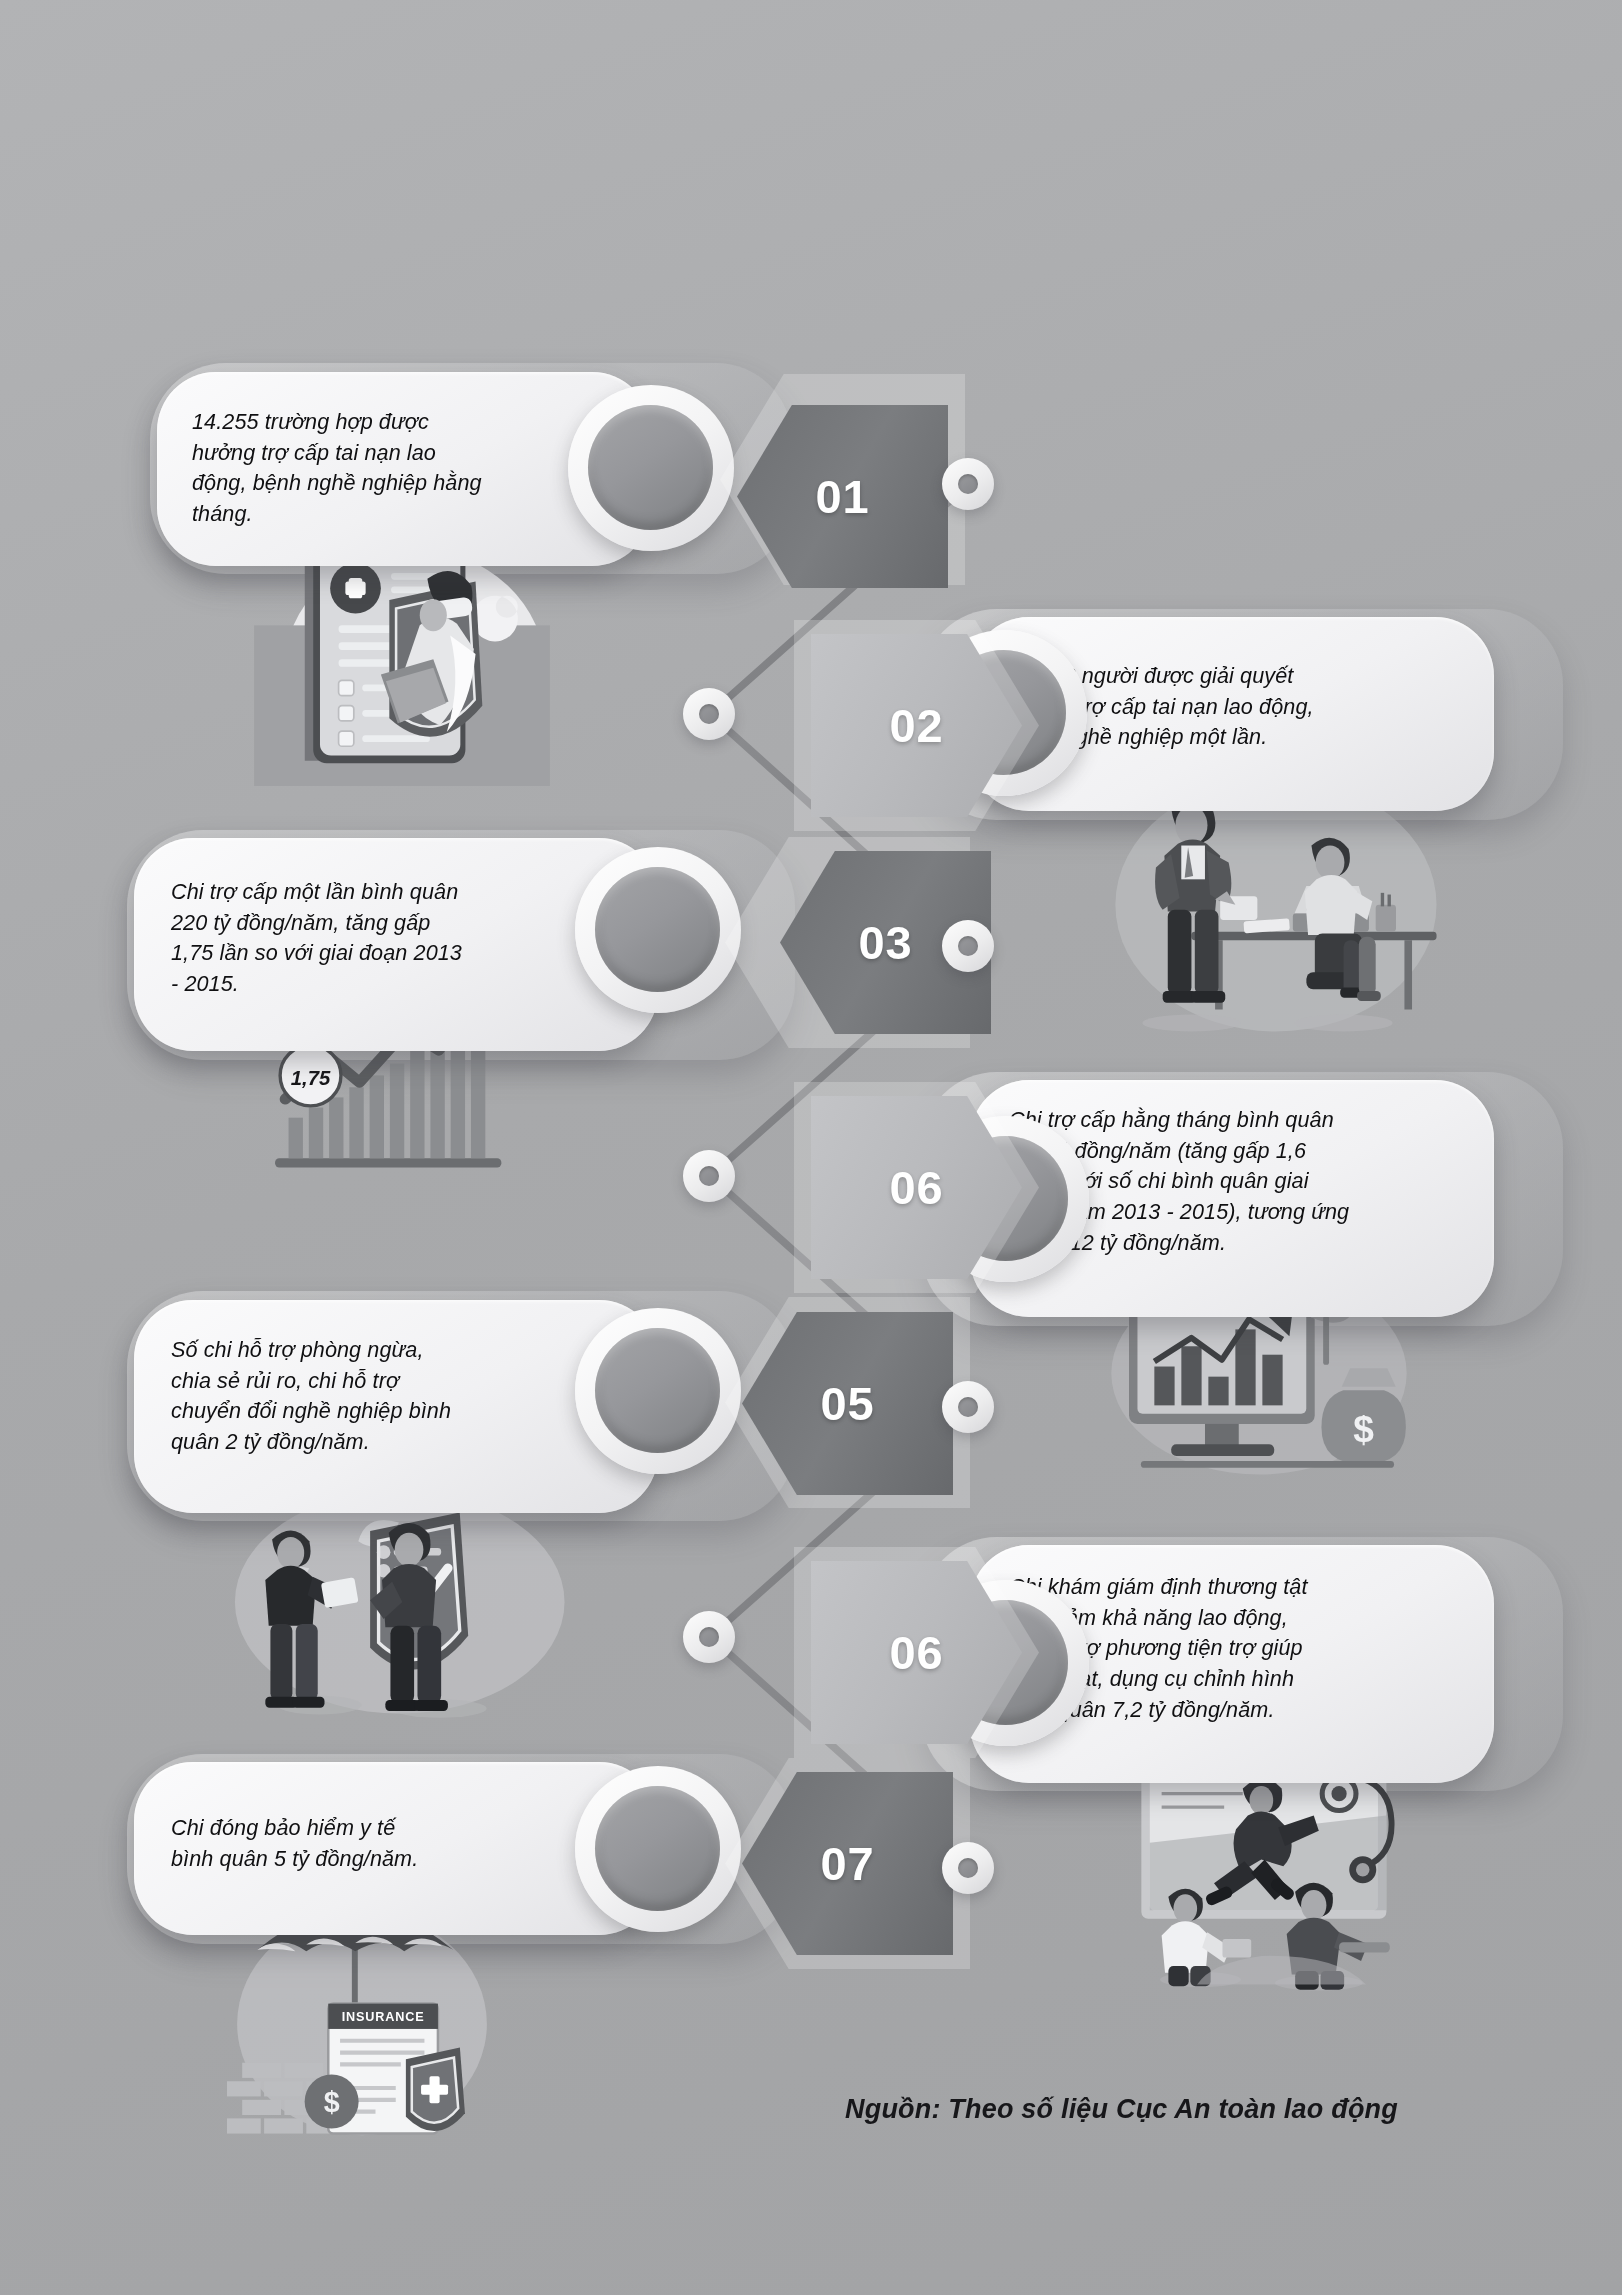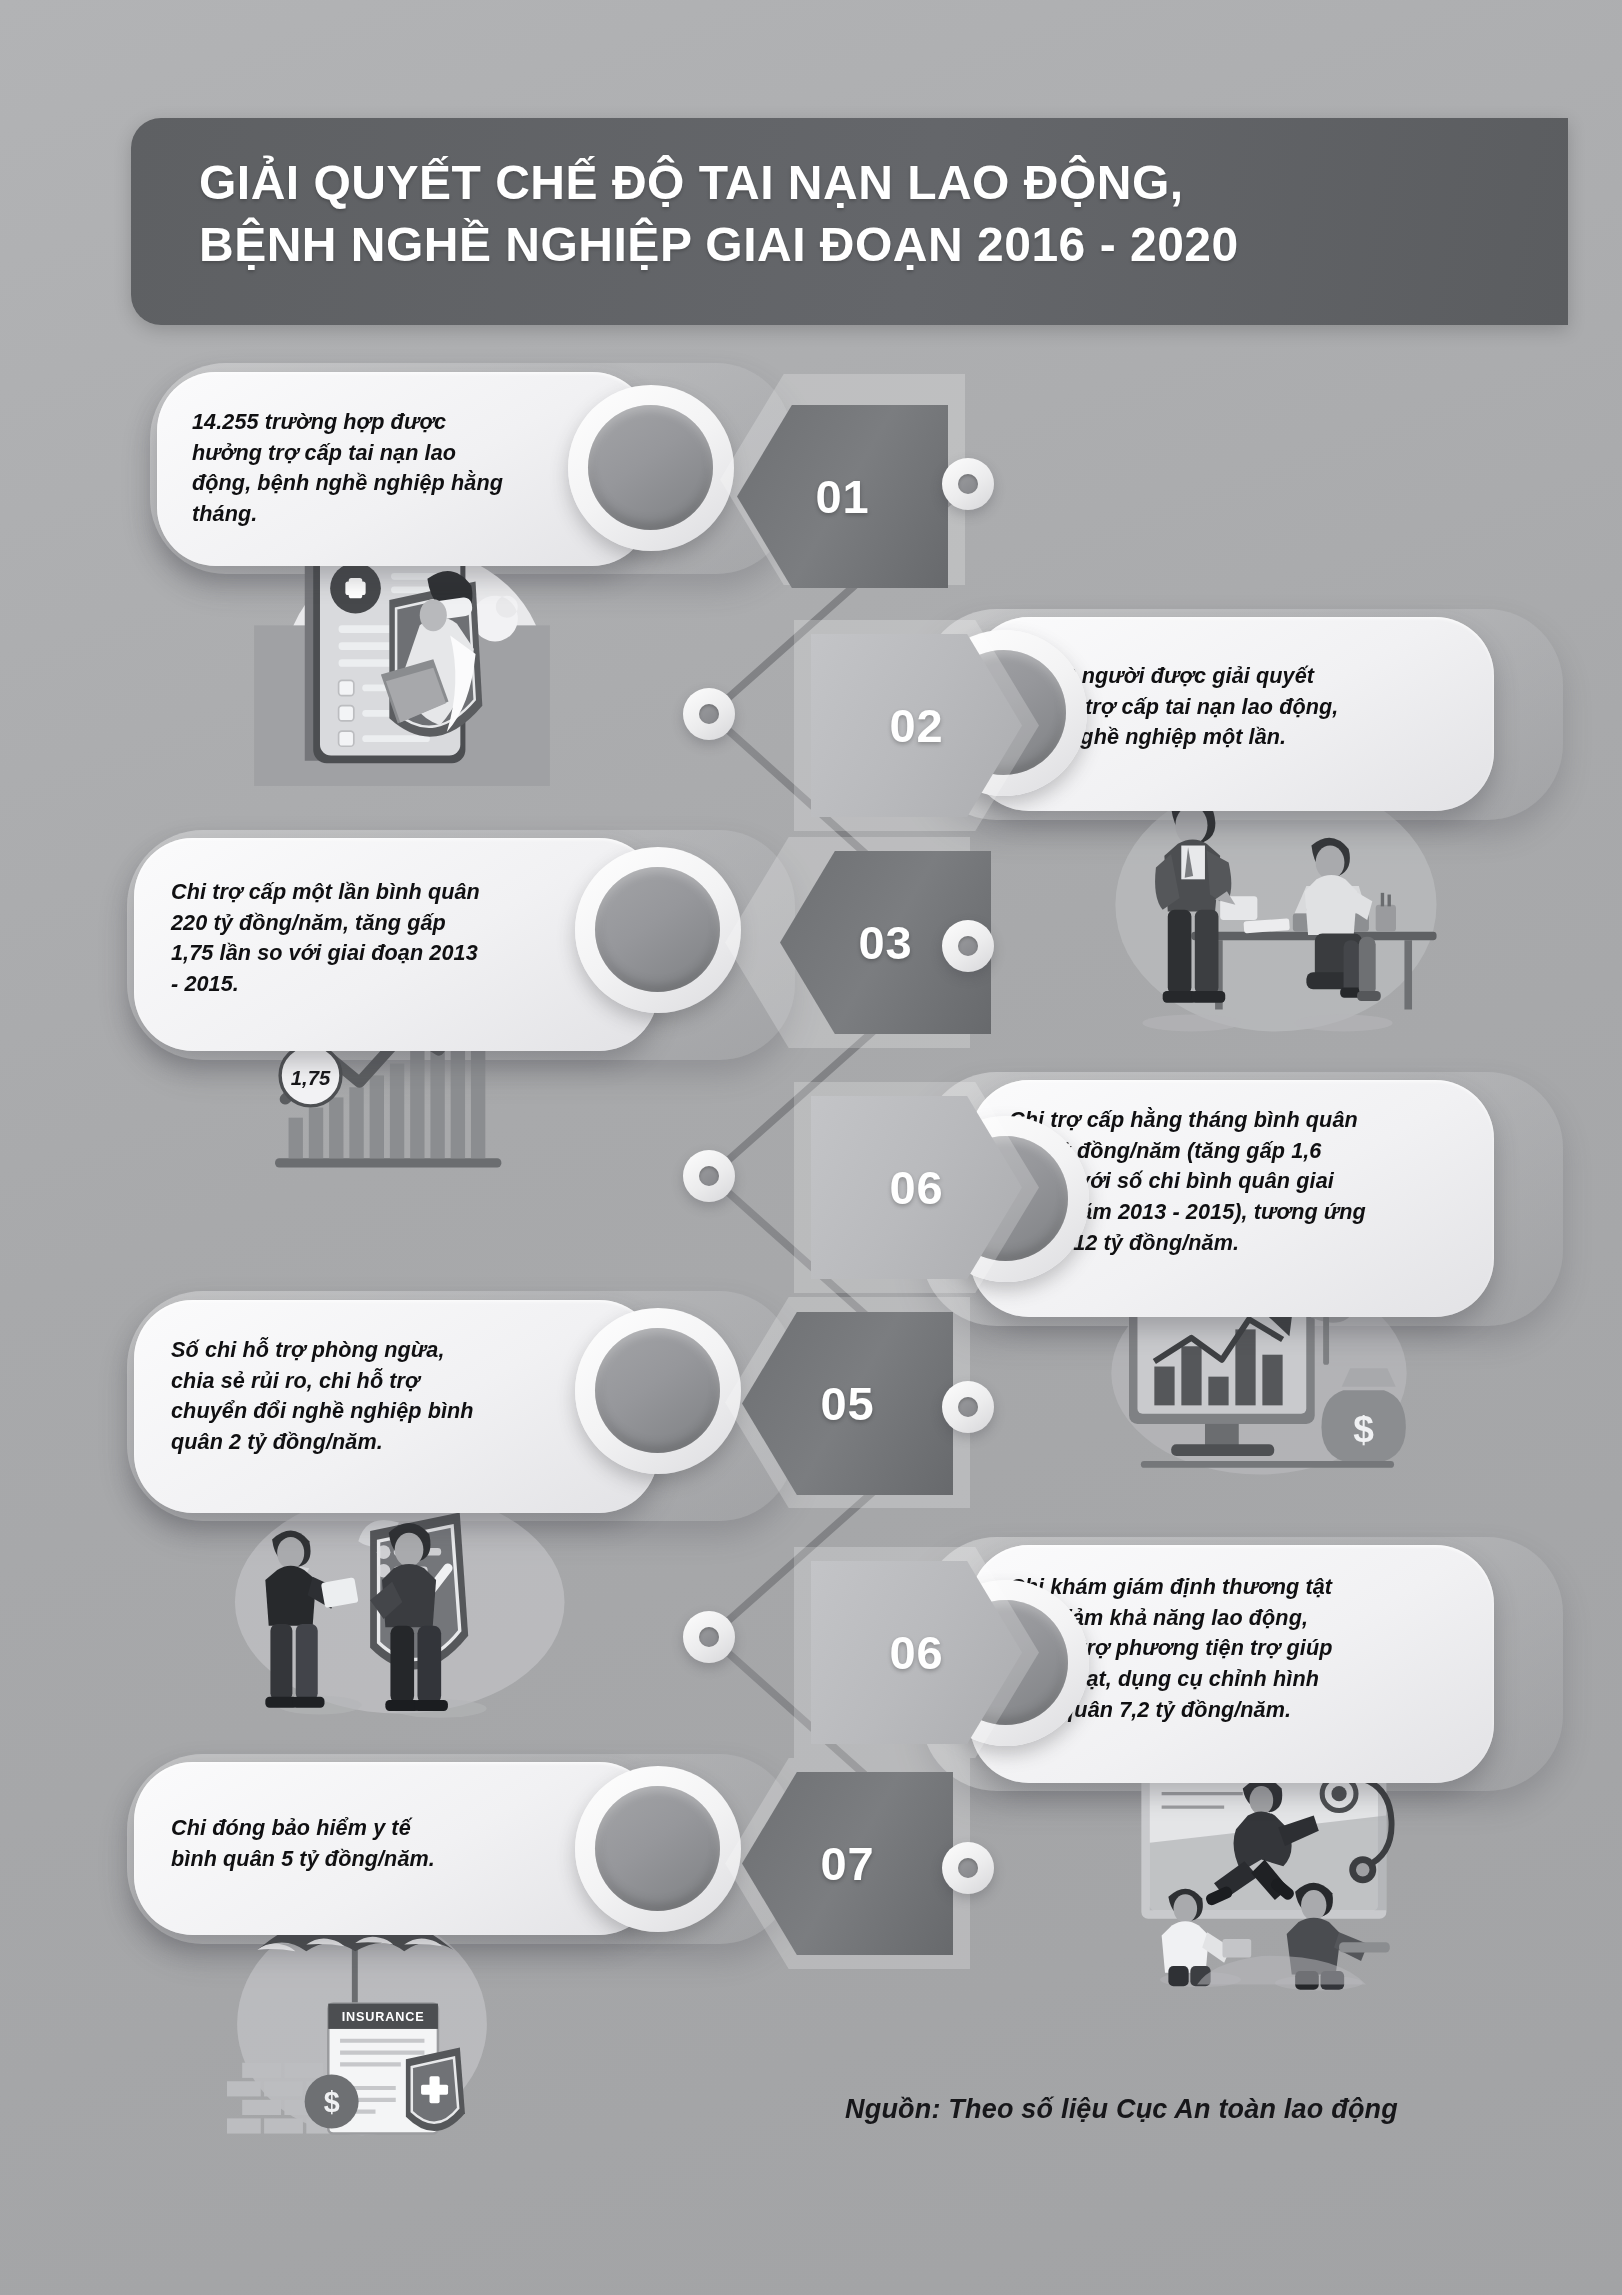--- a/index.html
+++ b/index.html
@@ -58,21 +58,21 @@
   .plate {
     position: absolute;
     border-radius: 76px;
     background: linear-gradient(150deg, rgba(255,255,255,0.34) 0%, rgba(190,191,194,0.30) 60%, rgba(150,151,155,0.30) 100%);
     box-shadow: 0 15px 29px rgba(70,70,76,0.22);
   }
   .card .txt {
     position: absolute;
     color: #101012;
     font-size: 21.6px;
-    font-weight: 700;
+    font-weight: 400;
     font-style: italic;
     line-height: 1.42;
     letter-spacing: 0.1px;
     white-space: pre-line;
   }
 
   
   .knob-ring {
     position: absolute;
     width: 166px; height: 166px;
@@ -141,24 +141,20 @@
     font-style: italic;
     font-weight: 600;
     letter-spacing: 0.2px;
   }
 </style>
 </head>
 <body>
 
 <div id="page">
 
-  <div class="title-band">
-    <h1>GIẢI QUYẾT CHẾ ĐỘ TAI NẠN LAO ĐỘNG,
-BỆNH NGHỀ NGHIỆP GIAI ĐOẠN 2016 - 2020</h1>
-  </div>
 
   <svg id="connectors" viewBox="0 0 1920 2716">
     <defs>
       <linearGradient id="lg" x1="0" y1="0" x2="1" y2="1">
         <stop offset="0%" stop-color="#8c8d90"></stop>
         <stop offset="100%" stop-color="#77787b"></stop>
       </linearGradient>
     </defs>
     <g stroke="url(#lg)" stroke-width="9" fill="none" stroke-linecap="round">
       <line x1="1146" y1="573" x2="840" y2="845"></line>

